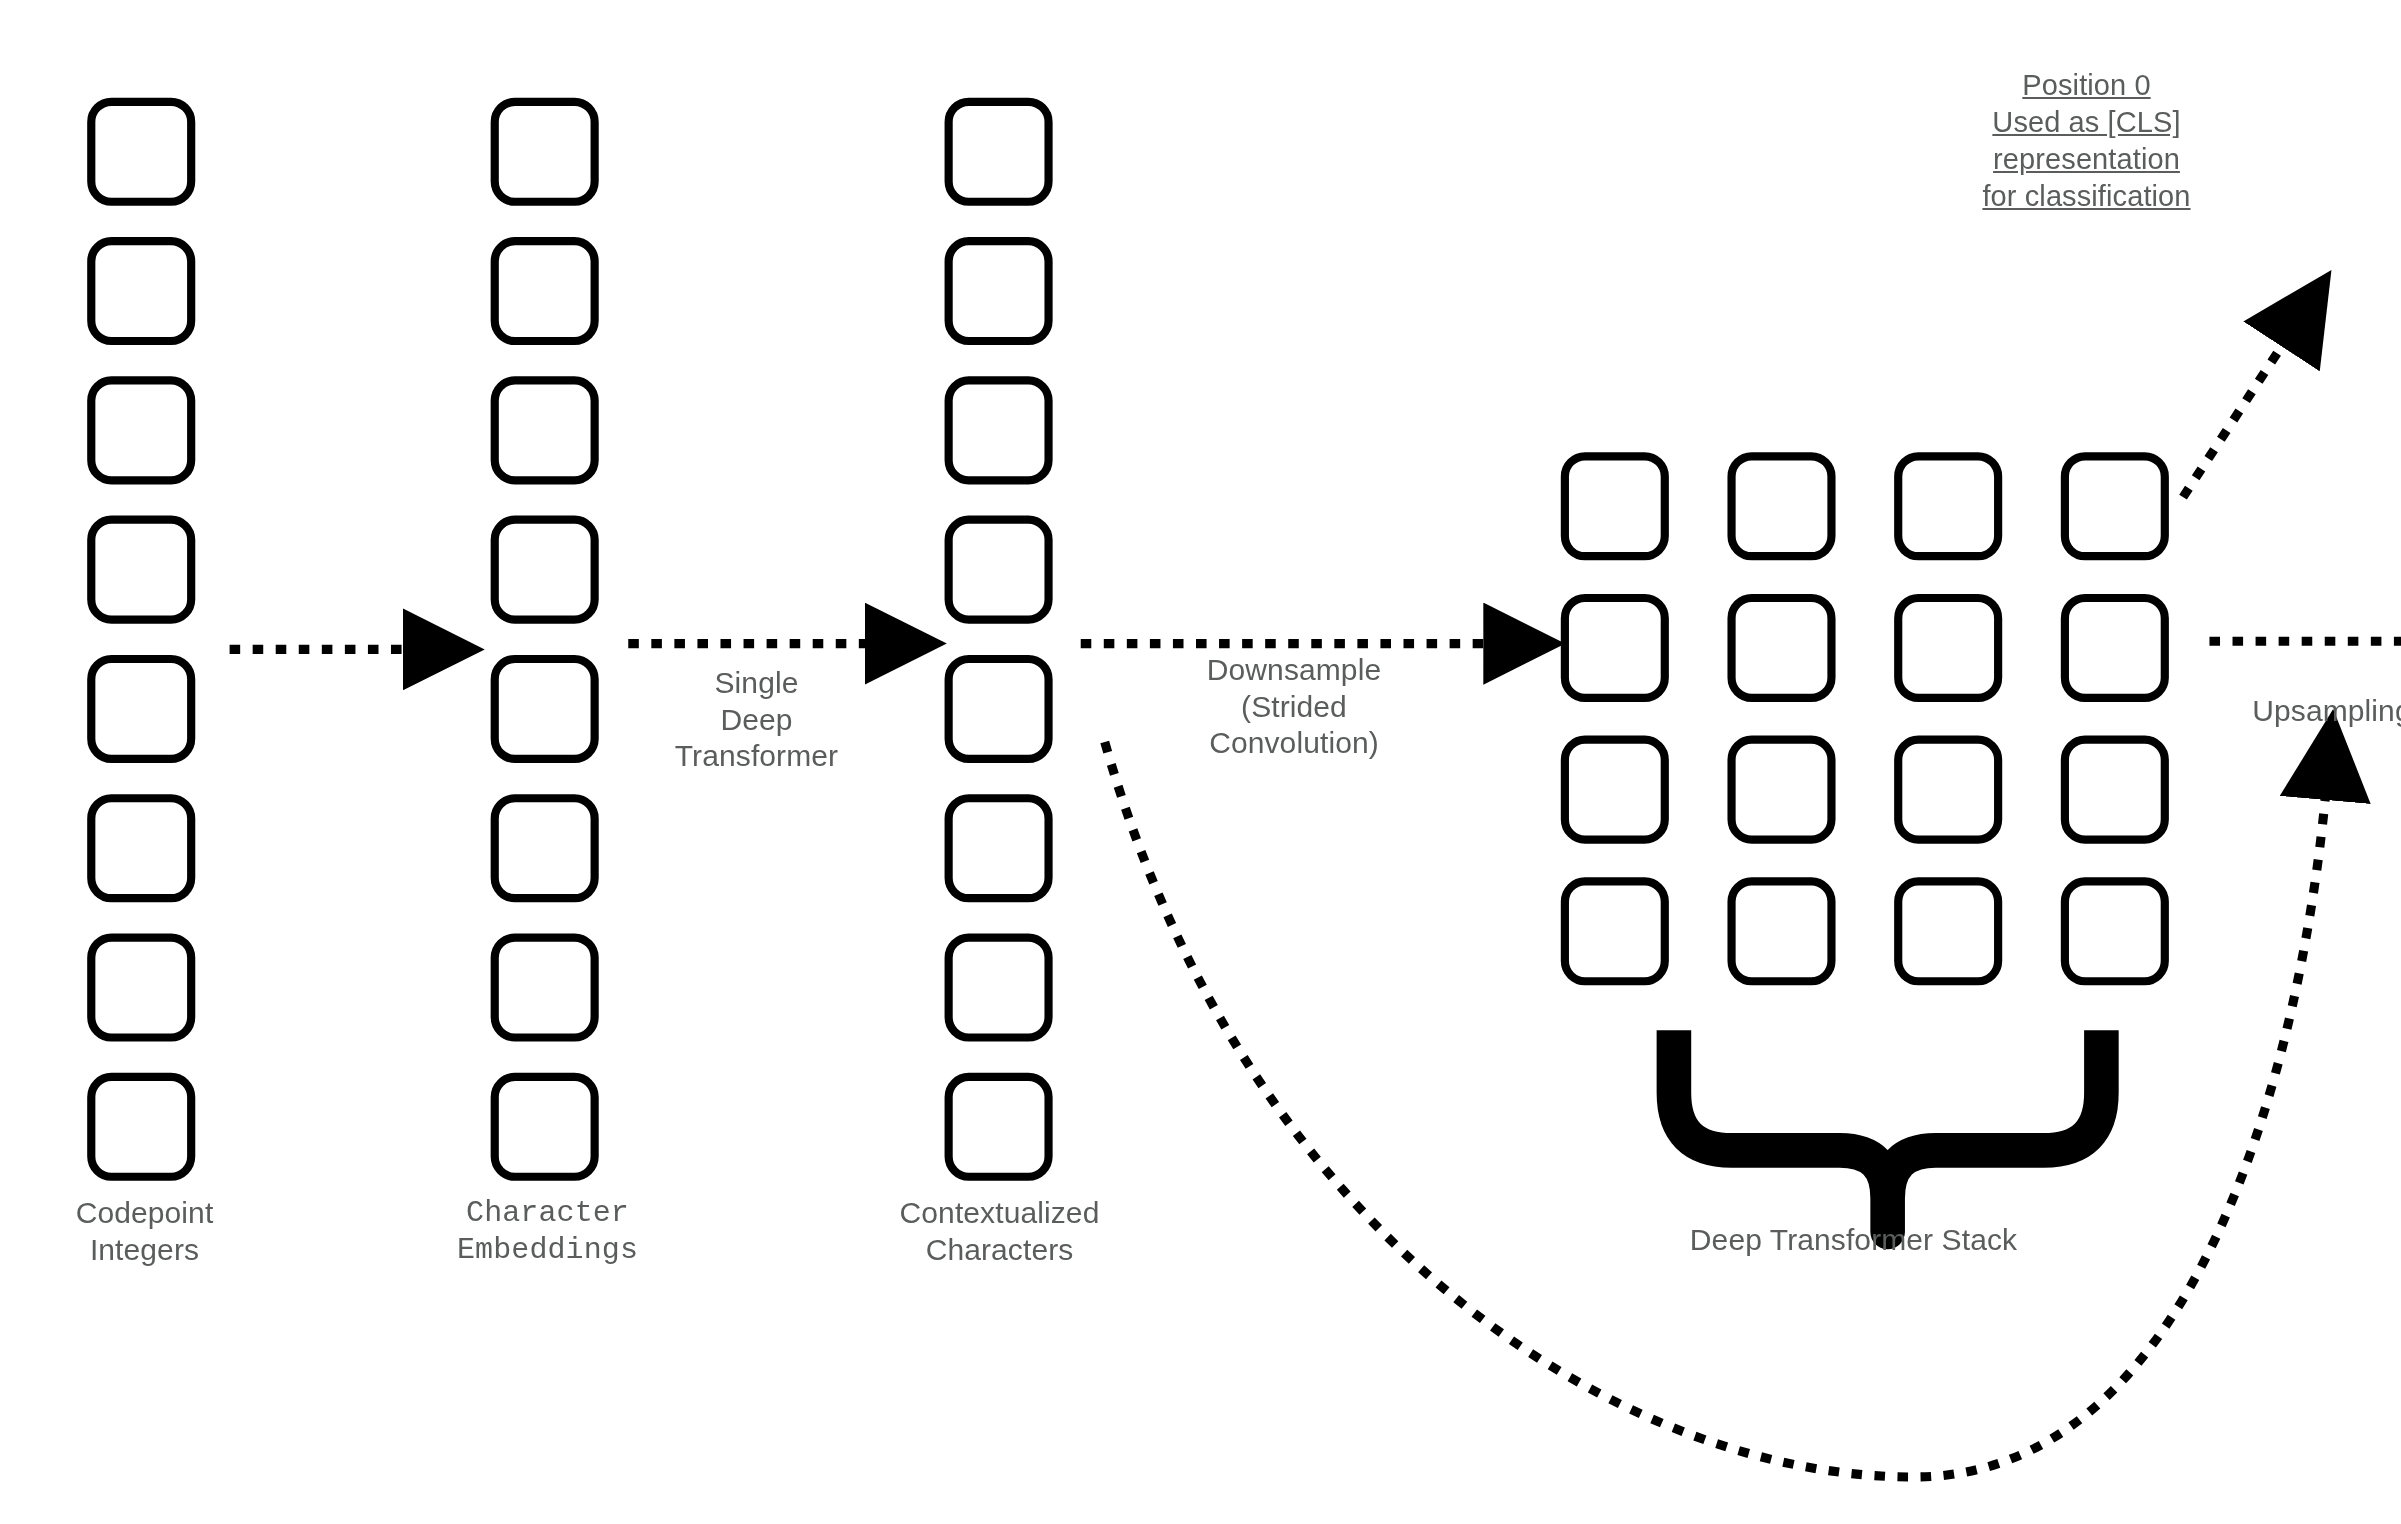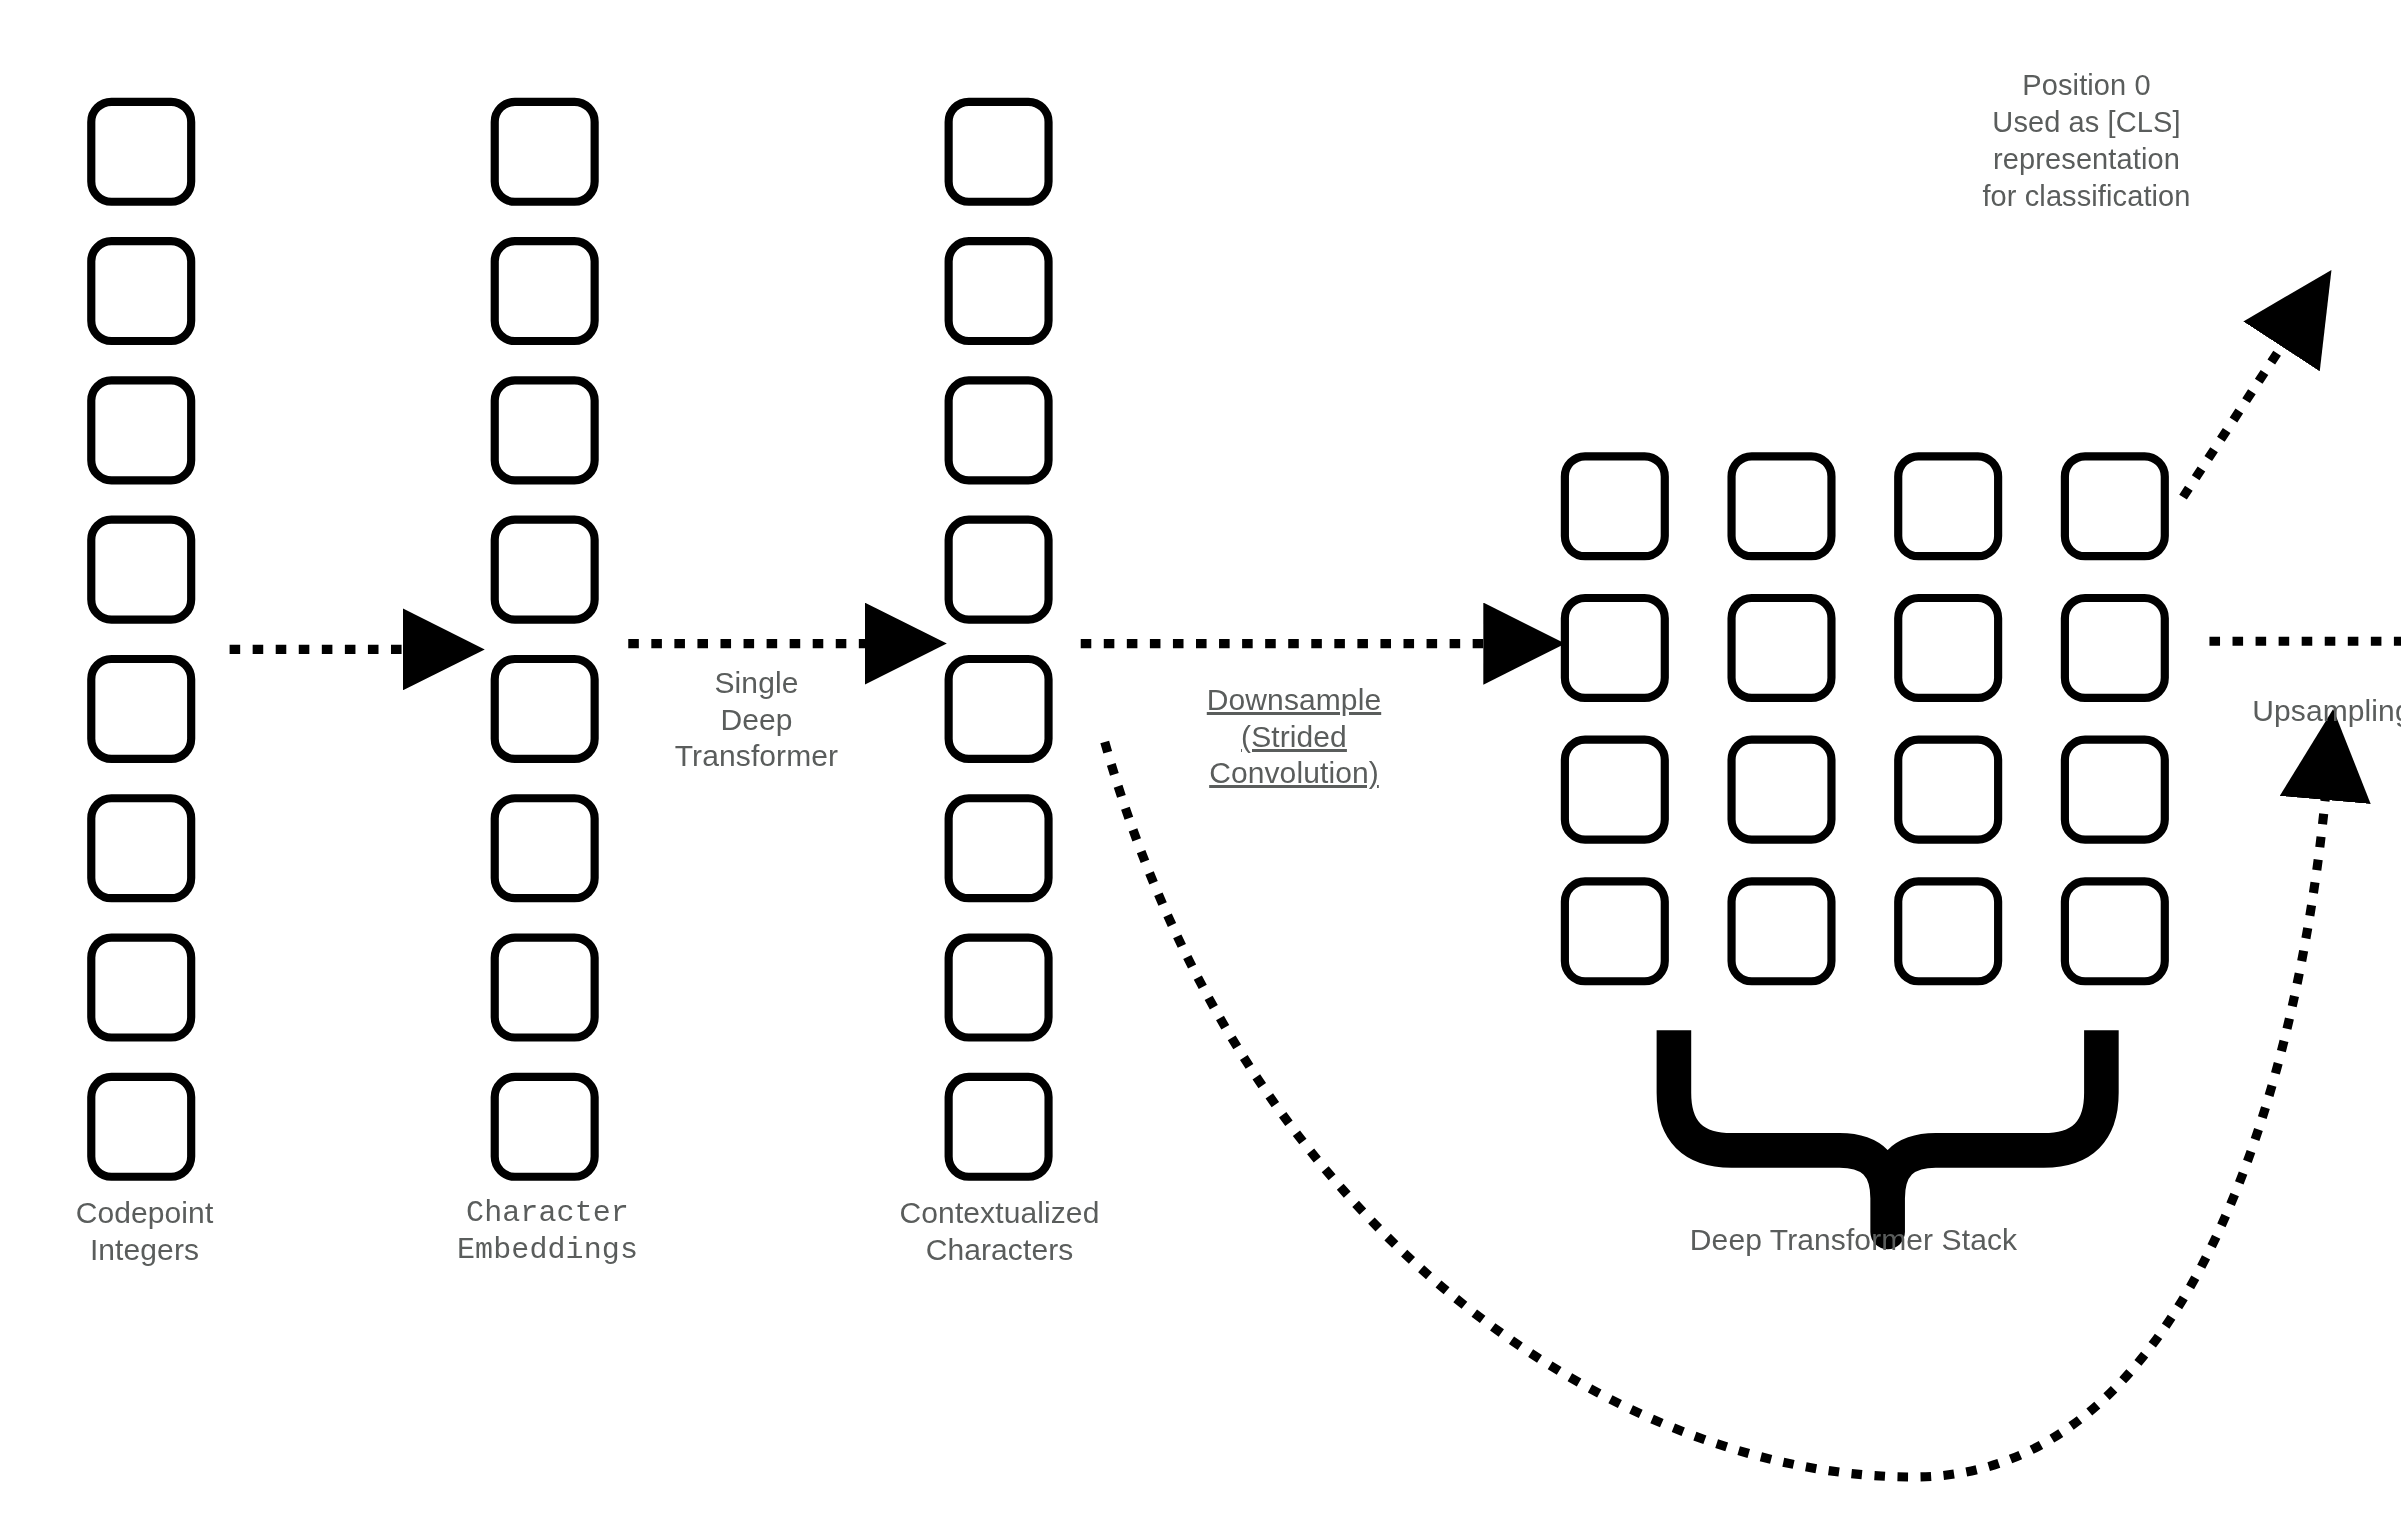--- a/index.html
+++ b/index.html
@@ -152,25 +152,25 @@
   <div class="lbl col-label" style="left:812px; top:1195px; width:375px;">Contextualized
 Characters</div>
 
   <div class="lbl stack-label" style="left:1599px; top:1222px; width:509px;">Deep Transformer Stack</div>
 
 
   <div class="lbl arrow-label" style="left:617px; top:665px; width:279px;">Single
 Deep
 Transformer</div>
 
-  <div class="lbl arrow-label" style="left:1126px; top:682px; width:336px;text-decoration:underline;">Downsample
+  <div class="lbl arrow-label" style="left:1126px; top:652px; width:336px;">Downsample
 (Strided
 Convolution)</div>
 
   <div class="lbl arrow-label" style="left:2164px; top:693px; width:336px;">Upsampling</div>
 
-  <div class="lbl note-label" style="left:1892px; top:67px; width:389px; line-height:1.28;">Position 0
+  <div class="lbl note-label" style="left:1892px; top:67px; width:389px; line-height:1.28;text-decoration:underline;">Position 0
 Used as [CLS]
 representation
 for classification</div>
 
 </div>
 
 
 </body></html>

